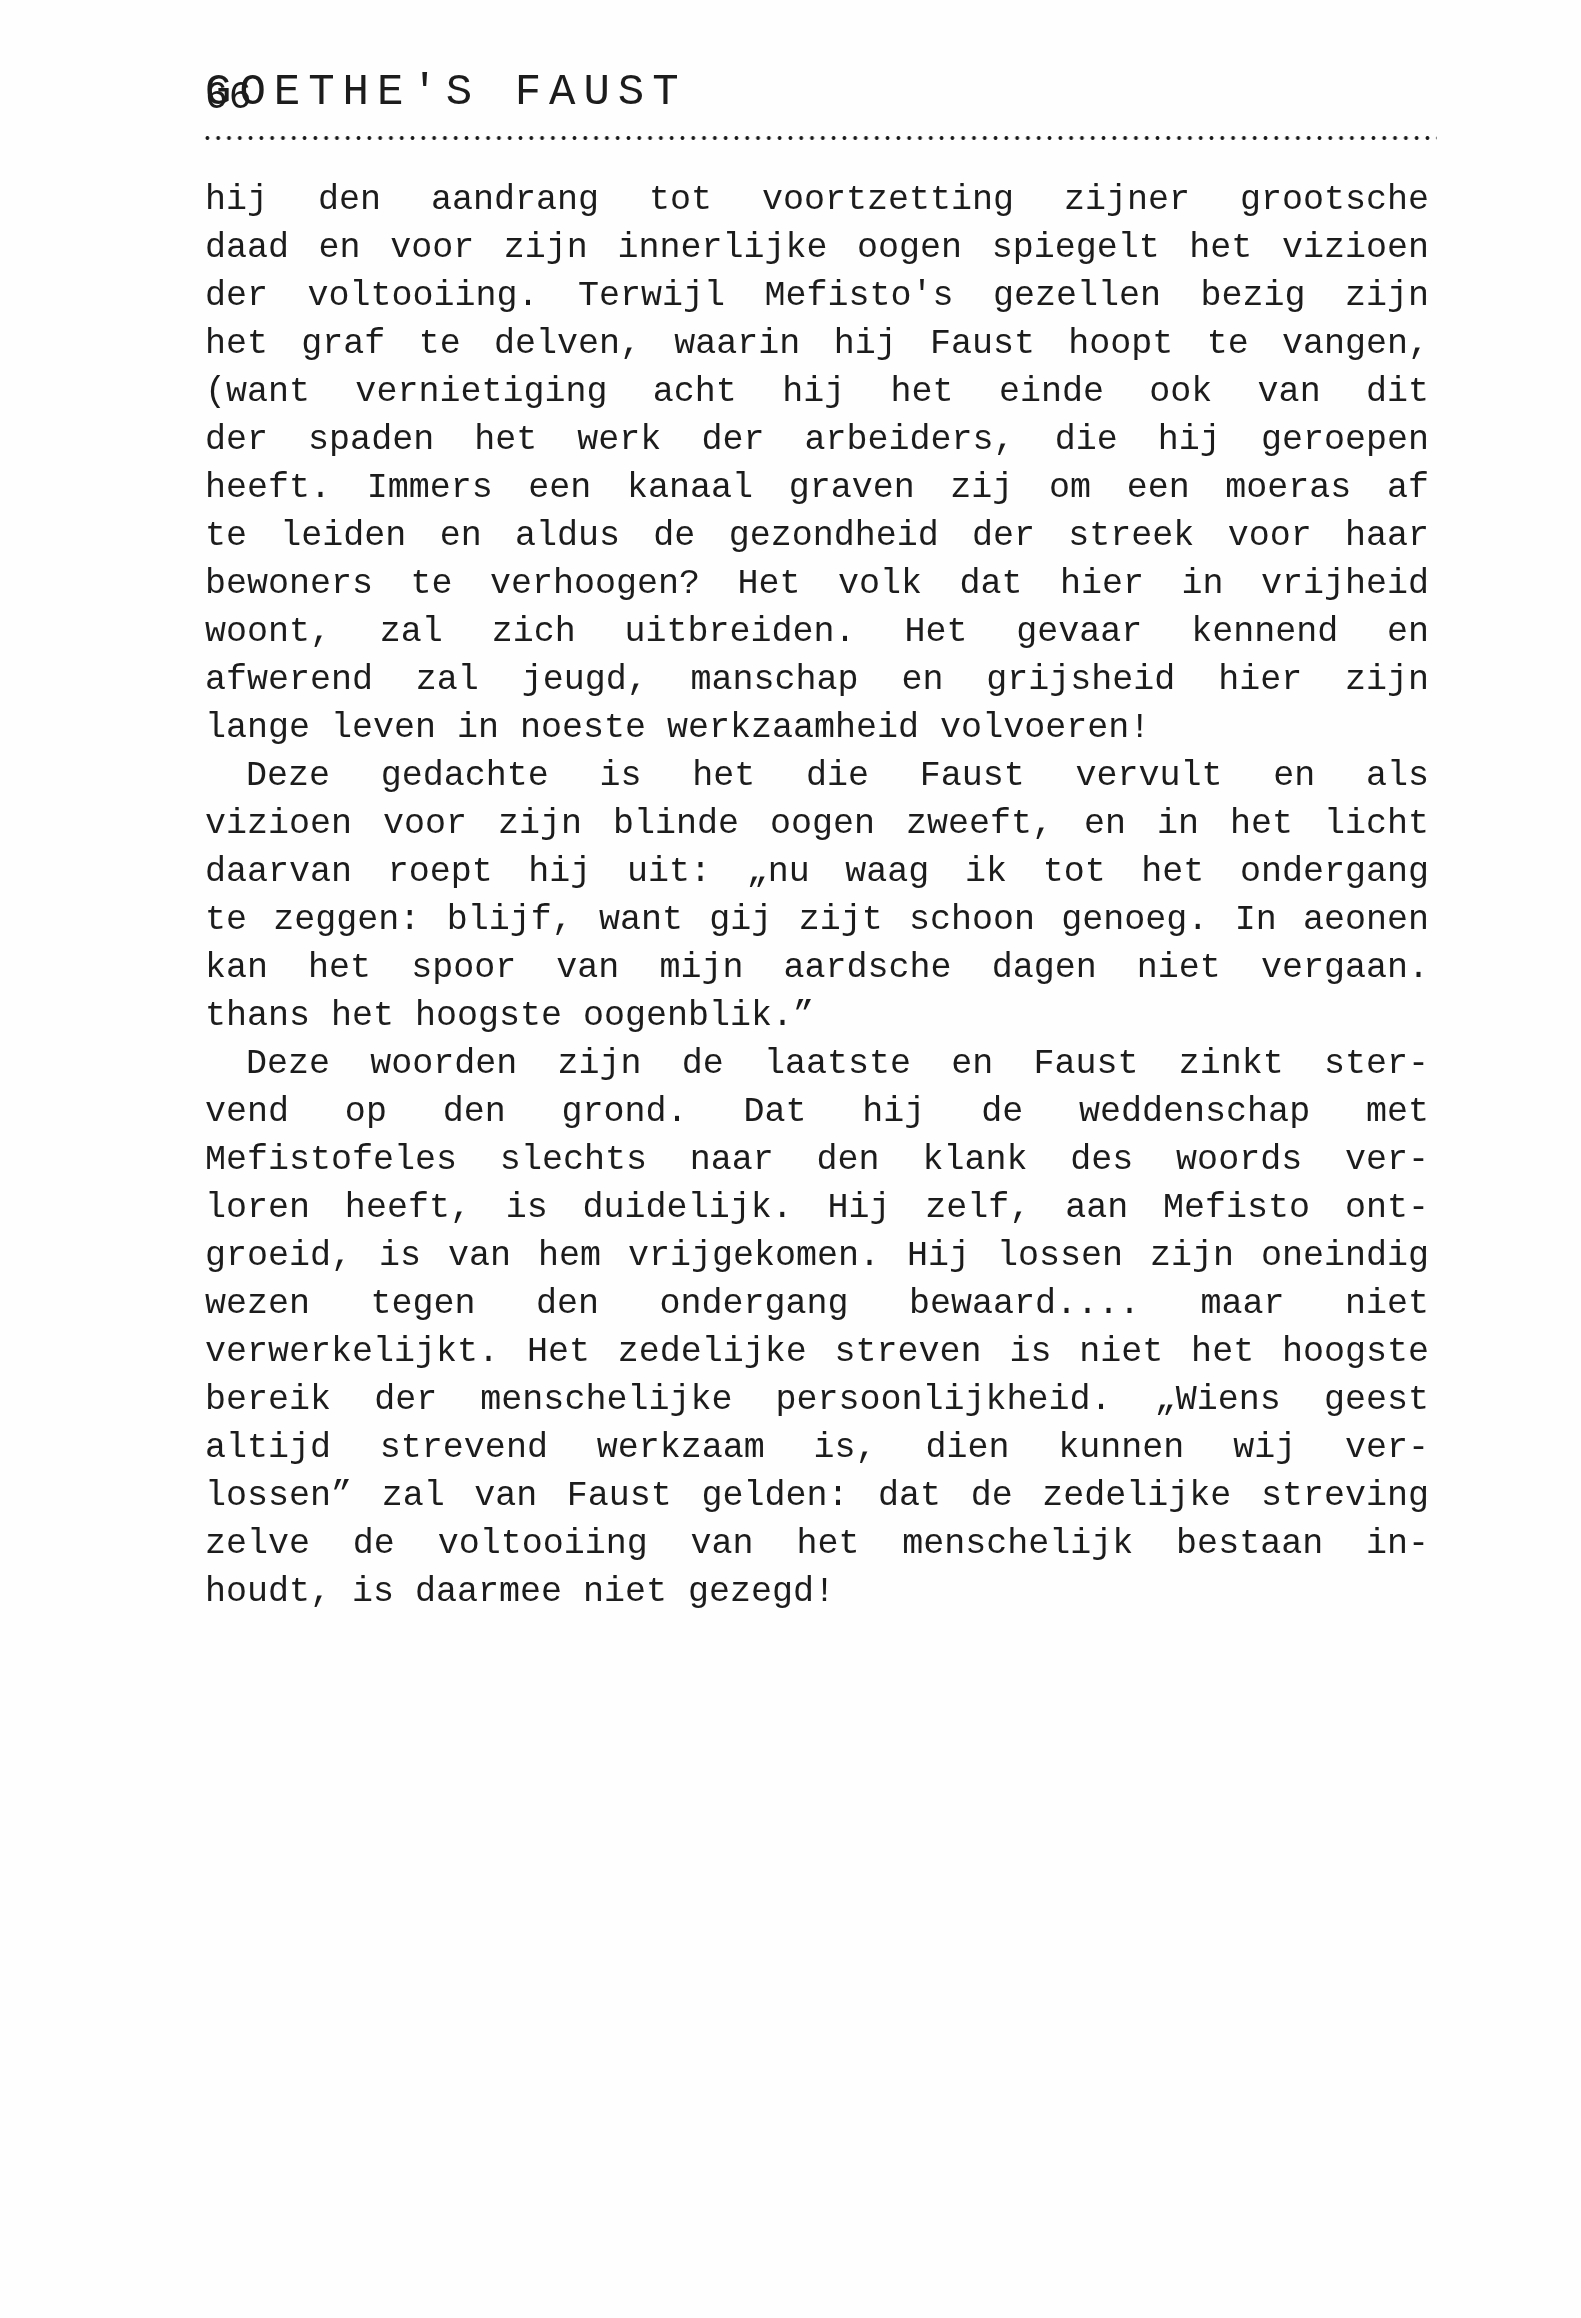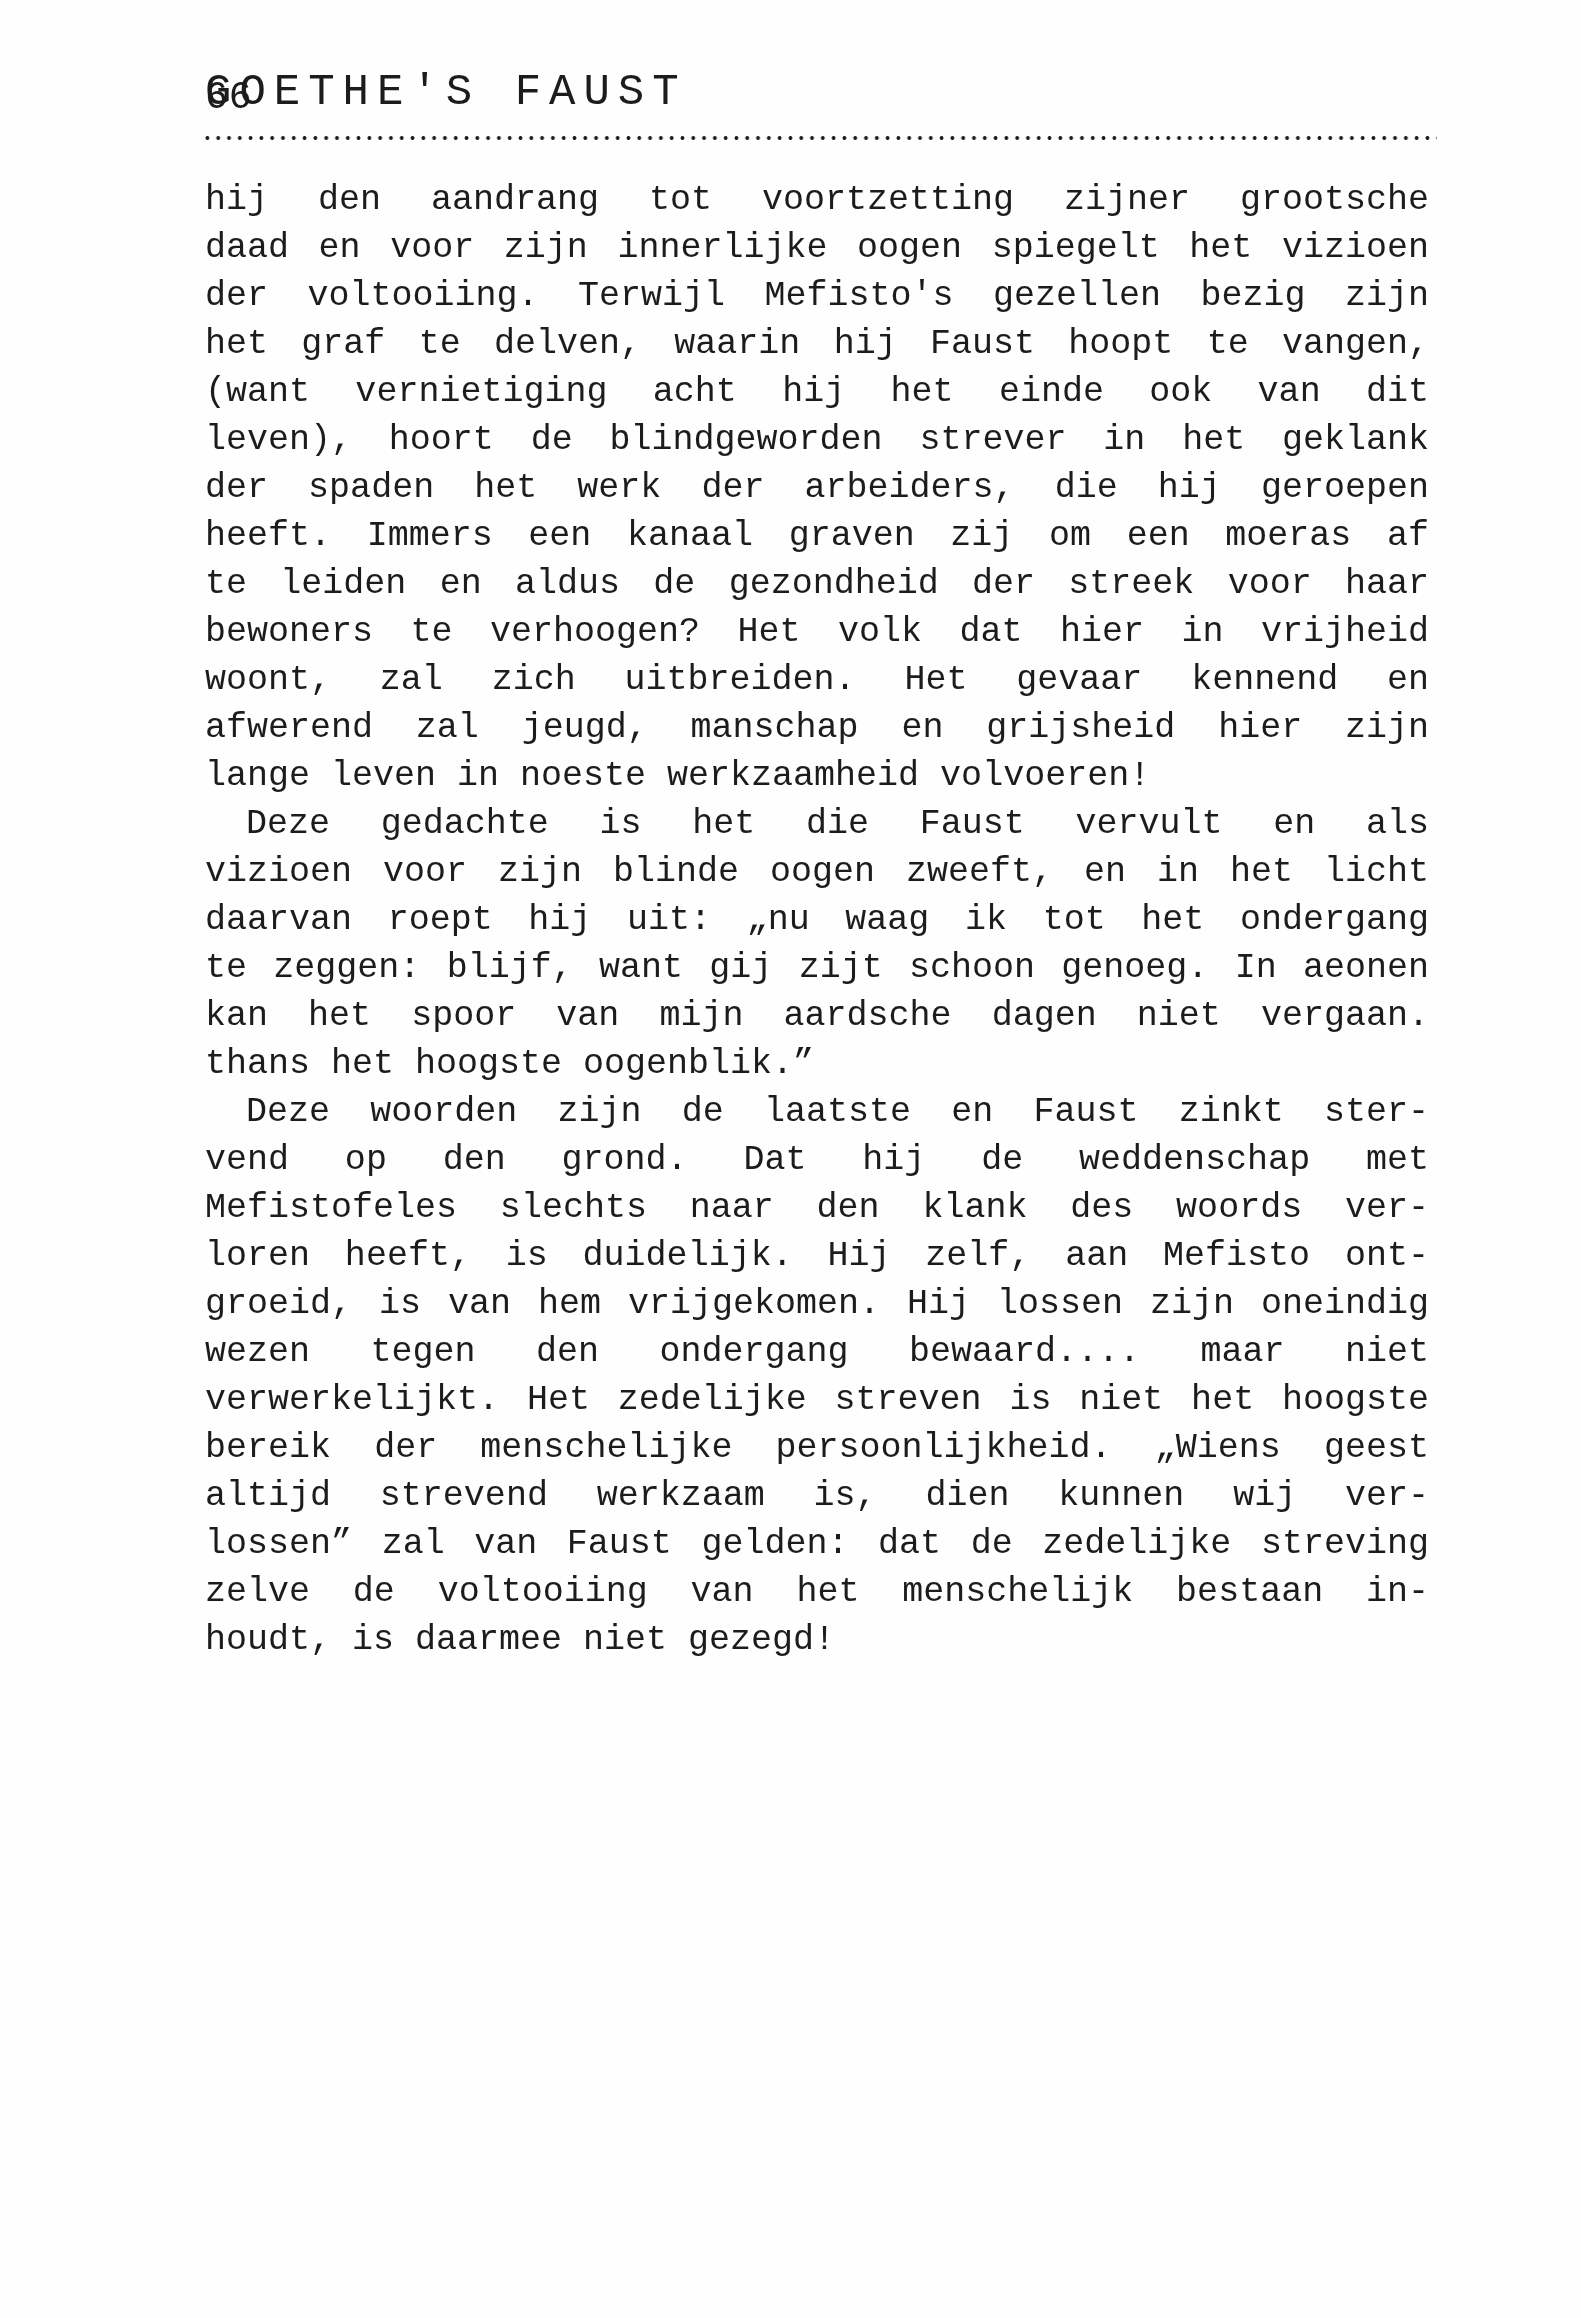--- a/index.html
+++ b/index.html
@@ -81,21 +81,20 @@
     <h1 class="page-title">GOETHE'S FAUST</h1>
   </header>
   <div class="dotted-rule"></div>
   <section class="page-body" id="page-body">
       <div class="paragraph">
         <div class="line">hij den aandrang tot voortzetting zijner grootsche</div>
         <div class="line">daad en voor zijn innerlijke oogen spiegelt het vizioen</div>
         <div class="line">der voltooiing. Terwijl Mefisto's gezellen bezig zijn</div>
         <div class="line">het graf te delven, waarin hij Faust hoopt te vangen,</div>
         <div class="line">(want vernietiging acht hij het einde ook van dit</div>
-        <div class="line">leven), hoort de blindgeworden strever in het geklank</div>
         <div class="line">der spaden het werk der arbeiders, die hij geroepen</div>
         <div class="line">heeft. Immers een kanaal graven zij om een moeras af</div>
         <div class="line">te leiden en aldus de gezondheid der streek voor haar</div>
         <div class="line">bewoners te verhoogen? Het volk dat hier in vrijheid</div>
         <div class="line">woont, zal zich uitbreiden. Het gevaar kennend en</div>
         <div class="line">afwerend zal jeugd, manschap en grijsheid hier zijn</div>
         <div class="line last">lange leven in noeste werkzaamheid volvoeren!</div>
       </div>
       <div class="paragraph">
         <div class="line indent">Deze gedachte is het die Faust vervult en als</div>

